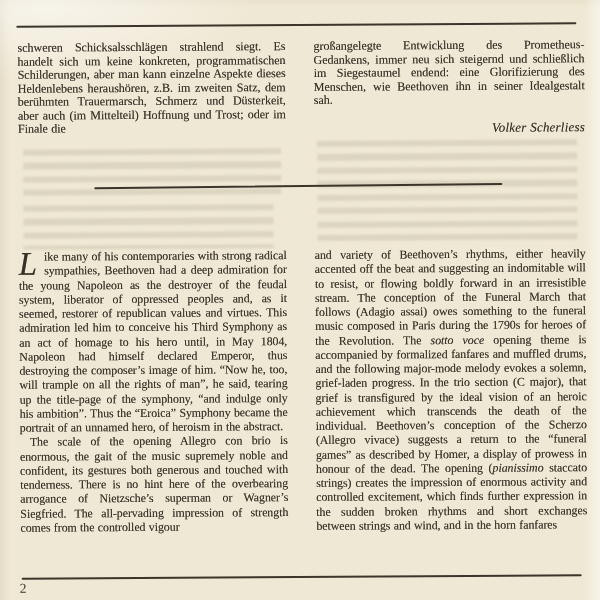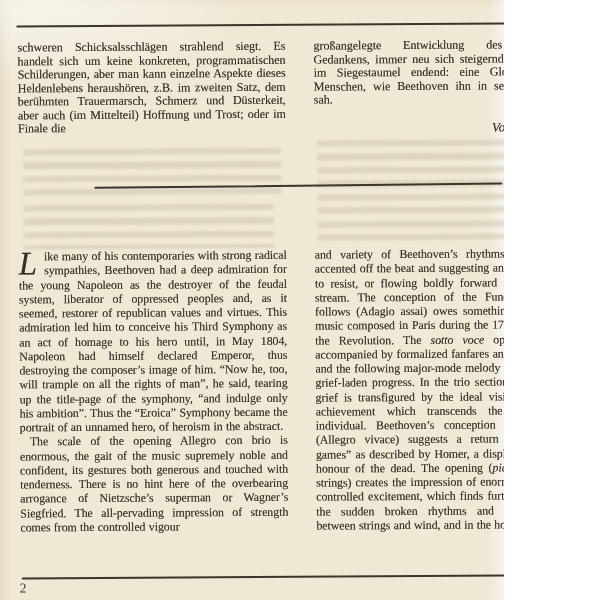--- a/index.html
+++ b/index.html
@@ -1,18 +1,18 @@
 <!DOCTYPE html>
 <html><head>
 <meta charset="utf-8">
 <style>
   html,body{margin:0;padding:0;}
   body{width:600px;height:600px;overflow:hidden;}
   .page{
-    position:relative;width:504px;height:600px;overflow:hidden;
+    position:relative;width:600px;height:600px;overflow:hidden;
     background:
       radial-gradient(ellipse 300px 120px at 8% 0%, rgba(255,255,255,.55), rgba(255,255,255,0) 70%),
       linear-gradient(to right, rgba(214,205,180,.45) 0px, rgba(214,205,180,0) 10px),
       linear-gradient(to left, rgba(255,255,255,.5) 0px, rgba(255,255,255,0) 16px),
       linear-gradient(to bottom, rgba(222,213,190,.35) 0px, rgba(222,213,190,0) 8px),
       #efe8d4;
     font-family:"Liberation Serif","DejaVu Serif",serif;
     color:#373028;
   }
   .content{position:absolute;inset:0;transform:rotate(-0.35deg);transform-origin:50% 50%;}

